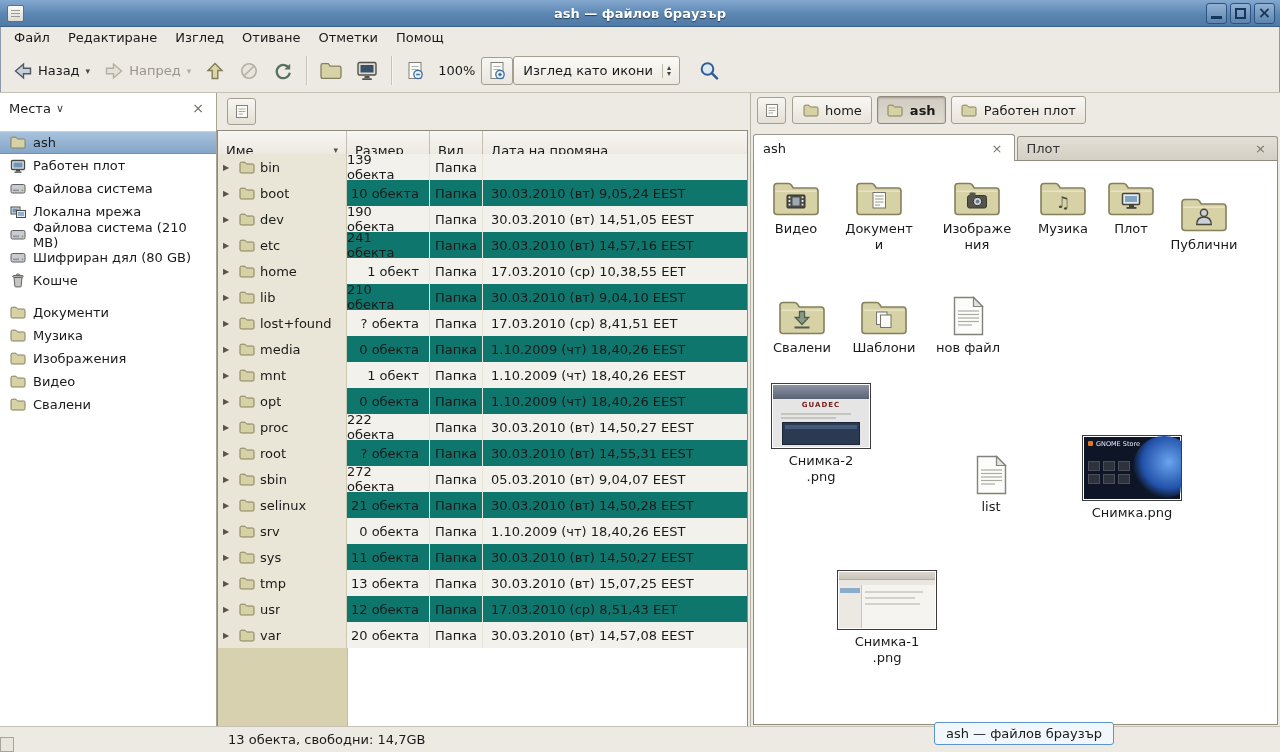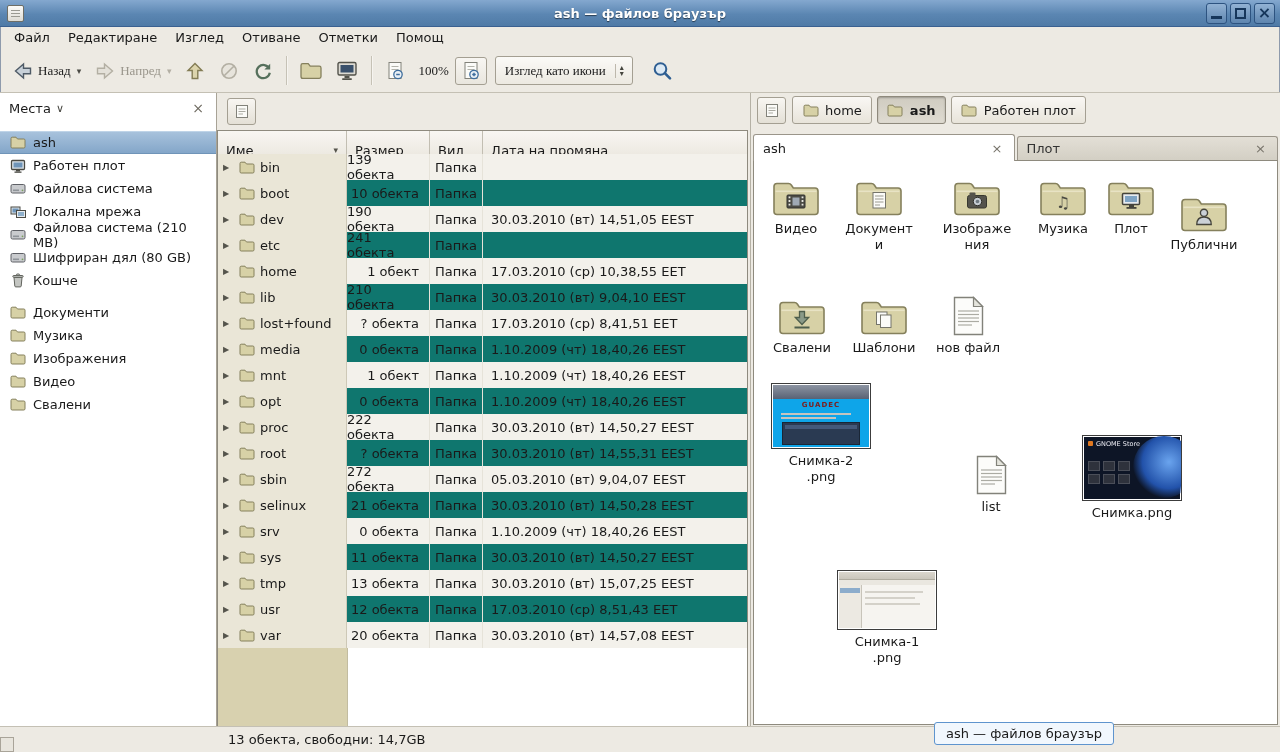--- a/index.html
+++ b/index.html
@@ -27,29 +27,29 @@
   .win-btn.max::after{content:"";position:absolute;inset:4px;border:2px solid #16365B}
   .win-btn.closeb::after{content:"×";position:absolute;left:0;right:0;top:-1px;text-align:center;
     font-size:16px;font-weight:bold;color:#16365B;line-height:19px}
 
   
   .menubar{position:absolute;top:26px;left:0;right:0;height:23px;display:flex;align-items:center;padding-left:5px}
   .menu-item{padding:3px 9px;}
 
   
   .toolbar{position:absolute;top:49px;left:0;right:0;height:43px;border-bottom:1px solid #C4C0B4;
-    display:flex;align-items:center;padding:0 6px;font-family:Liberation Serif, serif;}
+    display:flex;align-items:center;padding:0 6px;}
   .tb-btn{display:flex;align-items:center;gap:5px;padding:4px 7px;border-radius:3px;white-space:nowrap}
   .tb-btn.disabled{color:#9A968C}
   .tb-btn.framed{border:1px solid #A49F92;background:linear-gradient(#F8F6F2,#E9E6DE);padding:3px 5px}
   .tb-sep{width:1px;height:29px;background:#C6C2B6;margin:0 6px;box-shadow:1px 0 0 #F6F4F0}
   .chev{font-size:9px;color:#4A4A44;margin-left:1px}
   .chev.dis{color:#B3AFA3}
   .zoom-label{padding:0 6px}
-  .combo{display:flex;align-items:center;height:27px;margin-left:8px;padding:0 4px 0 9px;gap:9px;
+  .combo{display:flex;align-items:center;height:27px;padding:0 4px 0 9px;gap:9px;
     border:1px solid #A49F92;border-radius:3px;background:linear-gradient(#FBFAF7,#ECE9E1)}
   .combo .spin{border-left:1px solid #BDB8AC;padding:1px 4px;display:flex;flex-direction:column;
     align-items:center;font-size:8px;line-height:6px;color:#44443E}
   .search-btn{margin-left:12px;padding:4px 6px}
 
   
   .sidebar{position:absolute;top:93px;left:0;width:216px;bottom:26px;border-right:1px solid #A8A396;background:#ffffff}
   .sb-header{height:30px;display:flex;align-items:center;padding:0 9px;gap:5px}
   .sb-chev{font-size:11px;color:#44443E}
   .sb-close{margin-left:auto;color:#6E6A60;font-size:14px;padding:0 3px}
@@ -102,21 +102,21 @@
   .pos-4{left:273px;top:12px}.pos-5{left:341px;top:12px}.pos-6{left:414px;top:28px}
   .pos-7{left:12px;top:131px}.pos-8{left:94px;top:131px}.pos-9{left:178px;top:131px}
   .pos-10{left:11px;top:222px;width:112px}.pos-11{left:201px;top:290px}
   .pos-12{left:322px;top:274px;width:112px}.pos-13{left:77px;top:409px;width:112px}
   .pos-10 .ic,.pos-12 .ic,.pos-13 .ic{height:auto}
   .pos-10 .label,.pos-13 .label{max-width:66px}
   .pos-12 .label{max-width:104px}
   .pos-3 .label{max-width:72px}
 
   
-  .thumb{width:98px;height:64px;border:1px solid #3C3C3C;background:#0ea5e9;margin:0 auto;
+  .thumb{width:98px;height:64px;border:1px solid #3C3C3C;background:#e5e5e5;margin:0 auto;
     position:relative;overflow:hidden;box-shadow:inset 0 0 0 1px #fff}
   .g-head{position:absolute;left:1px;right:1px;top:1px;height:14px;
     background:linear-gradient(#8C94A2,#596274);}
   .g-title{position:absolute;left:0;right:0;top:17px;text-align:center;font-size:7px;font-weight:bold;
     color:#7A2020;letter-spacing:1px}
   .g-line{position:absolute;left:9px;height:2px;background:#C6C4BE}
   .g-line.l1{top:29px;width:70px}.g-line.l2{top:33px;width:55px}
   .g-shot{position:absolute;left:10px;top:38px;width:76px;height:21px;background:#2A3A52;border:1px solid #1A2636}
   .g-shot::after{content:"";position:absolute;left:2px;right:2px;top:2px;height:4px;background:#44597A}
   .thumb.store{background:#0D1526}
@@ -443,20 +443,21 @@
               <span class="sb-ic">
                 <svg width="16" height="13" viewBox="0 0 16 13">
                   <path d="M1 2.5 Q1 1.2 2.2 1.2 L6 1.2 L7.5 3 L13.8 3 Q15 3 15 4.2 L15 10.8 Q15 12 13.8 12 L2.2 12 Q1 12 1 10.8 Z" fill="#D7D1A6" stroke="#85805C"></path>
                 </svg>
               </span>
               <span class="fname">boot</span>
             </div>
             <div class="row-rest">
               <div class="cell cell-size">10 обекта</div>
               <div class="cell cell-type">Папка</div>
+              <div class="cell cell-date">30.03.2010 (вт)  9,05,24 EEST</div>
             </div>
           </div>
           <div class="tree-row shaded">
             <div class="cell row-name">
               <span class="expander">▶</span>
               <span class="sb-ic">
                 <svg width="16" height="13" viewBox="0 0 16 13">
                   <path d="M1 2.5 Q1 1.2 2.2 1.2 L6 1.2 L7.5 3 L13.8 3 Q15 3 15 4.2 L15 10.8 Q15 12 13.8 12 L2.2 12 Q1 12 1 10.8 Z" fill="#D7D1A6" stroke="#85805C"></path>
                 </svg>
               </span>
@@ -474,20 +475,21 @@
               <span class="sb-ic">
                 <svg width="16" height="13" viewBox="0 0 16 13">
                   <path d="M1 2.5 Q1 1.2 2.2 1.2 L6 1.2 L7.5 3 L13.8 3 Q15 3 15 4.2 L15 10.8 Q15 12 13.8 12 L2.2 12 Q1 12 1 10.8 Z" fill="#D7D1A6" stroke="#85805C"></path>
                 </svg>
               </span>
               <span class="fname">etc</span>
             </div>
             <div class="row-rest">
               <div class="cell cell-size">241 обекта</div>
               <div class="cell cell-type">Папка</div>
+              <div class="cell cell-date">30.03.2010 (вт) 14,57,16 EEST</div>
             </div>
           </div>
           <div class="tree-row shaded">
             <div class="cell row-name">
               <span class="expander">▶</span>
               <span class="sb-ic">
                 <svg width="16" height="13" viewBox="0 0 16 13">
                   <path d="M1 2.5 Q1 1.2 2.2 1.2 L6 1.2 L7.5 3 L13.8 3 Q15 3 15 4.2 L15 10.8 Q15 12 13.8 12 L2.2 12 Q1 12 1 10.8 Z" fill="#D7D1A6" stroke="#85805C"></path>
                 </svg>
               </span>

